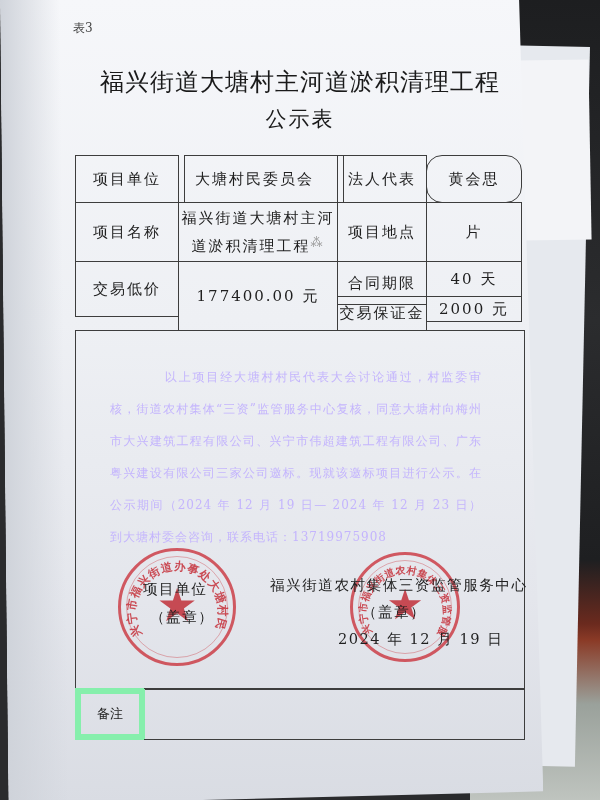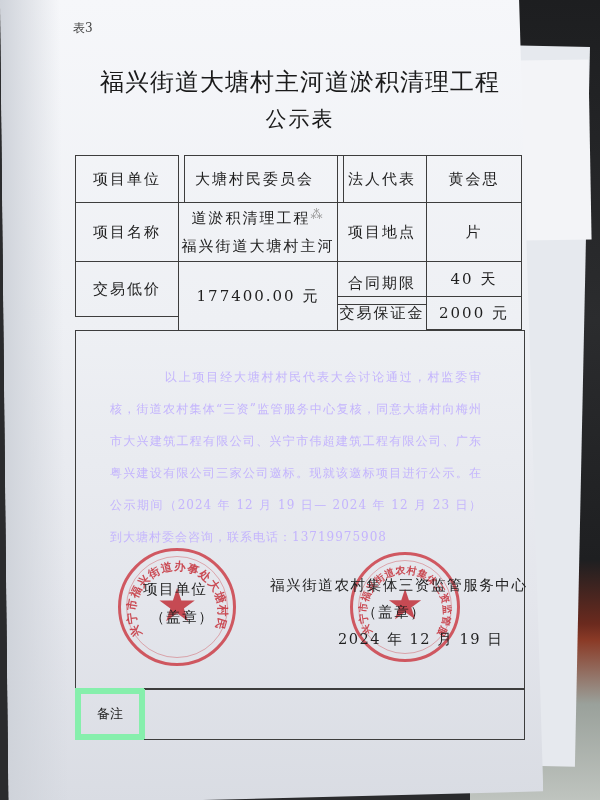--- a/index.html
+++ b/index.html
@@ -52,38 +52,38 @@
 
 <div class="paper"></div>
 
 <div class="corner-mark">表3</div>
 <div class="title-1">福兴街道大塘村主河道淤积清理工程</div>
 <div class="title-2">公示表</div>
 
 <div class="cell" style="left:75px;top:155px;width:104px;height:48px;">项目单位</div>
 <div class="cell left-align" style="left:178px;top:155px;width:160px;height:48px;margin-left:6px;">大塘村民委员会</div>
 <div class="cell" style="left:337px;top:155px;width:90px;height:48px;">法人代表</div>
-<div class="cell" style="left:426px;top:155px;width:96px;height:48px;">黄会思</div>
+<div class="cell" style="left:426px;top:155px;width:96px;height:48px;border-radius:16px;">黄会思</div>
 
 <div class="cell" style="left:75px;top:202px;width:104px;height:60px;">项目名称</div>
 <div class="cell" style="left:178px;top:202px;width:160px;height:60px;flex-direction:column;">
+  <span>福兴街道大塘村主河</span>
   <span><span>道淤积清理工程</span><span class="smudge">⁂</span></span>
-  <span>福兴街道大塘村主河</span>
 </div>
 <div class="cell" style="left:337px;top:202px;width:90px;height:60px;">项目地点</div>
 <div class="cell" style="left:426px;top:202px;width:96px;height:60px;flex-direction:column;">
   <span>片</span>
 </div>
 
 <div class="cell" style="left:75px;top:261px;width:104px;height:56px;">交易低价</div>
 <div class="cell" style="left:178px;top:261px;width:160px;height:70px;">177400.00 元</div>
 <div class="cell" style="left:337px;top:261px;width:90px;height:44px;">合同期限</div>
 <div class="cell" style="left:426px;top:261px;width:96px;height:36px;">40 天</div>
 <div class="cell" style="left:337px;top:296px;width:90px;height:35px;">交易保证金</div>
-<div class="cell" style="left:426px;top:296px;width:96px;height:34px;">2000 元</div>
+<div class="cell" style="left:426px;top:296px;width:96px;height:26px;">2000 元</div>
 
 <div class="notice">
   <div class="notice-body" style="left:34px;top:30px;width:372px;">
     <span class="indent"></span><span>以上项目经大塘村村民代表大会讨论通过，村监委审核，街道农村集体“三资”监管服务中心复核，同意大塘村向梅州市大兴建筑工程有限公司、兴宁市伟超建筑工程有限公司、广东粤兴建设有限公司三家公司邀标。现就该邀标项目进行公示。在公示期间（2024 年 12 月 19 日— 2024 年 12 月 23 日）到大塘村委会咨询，联系电话：13719975908</span>
   </div>
 </div>
 
 <div class="stamp" style="left:118px;top:548px;width:118px;height:118px;">
   <div class="inner-ring"></div>
   <div class="star">★</div>

